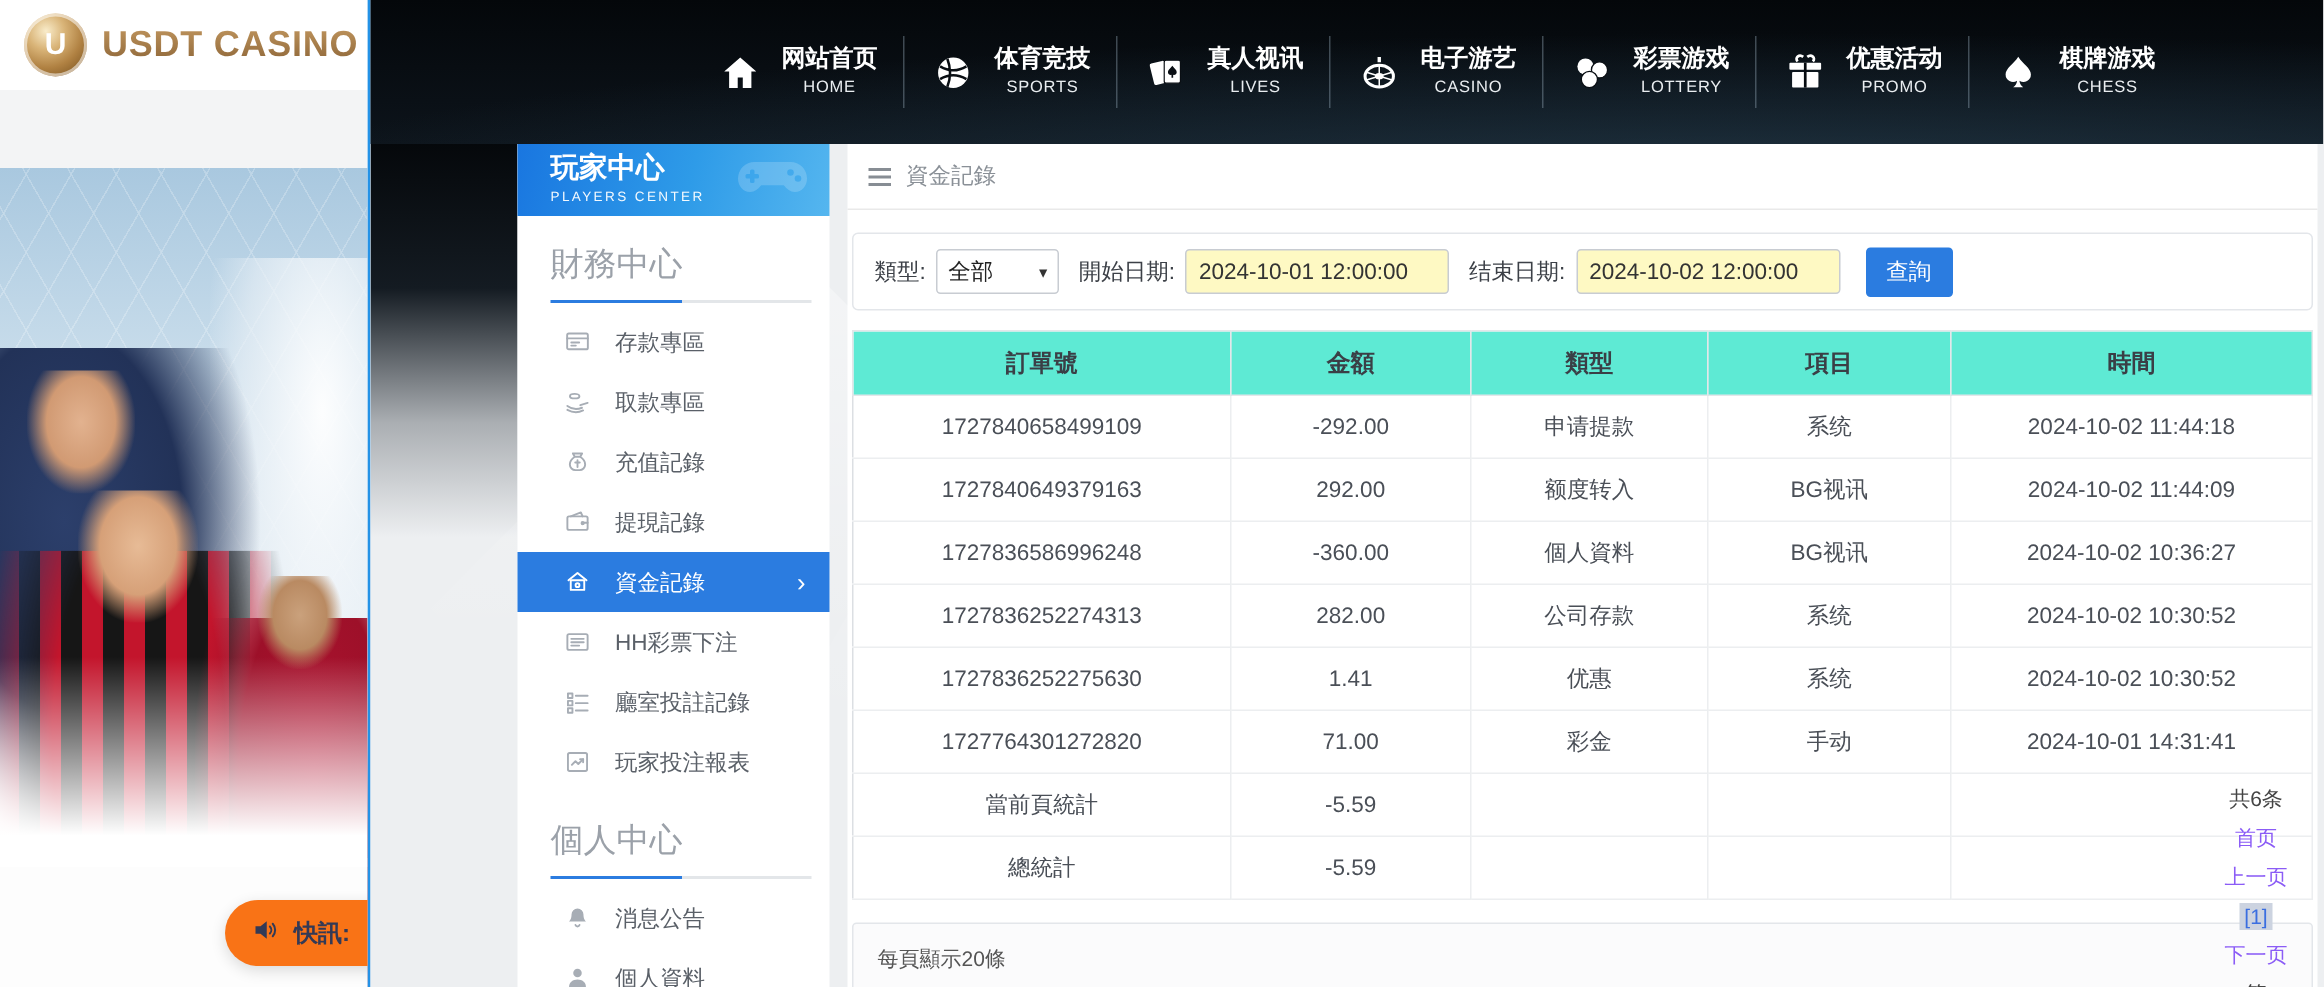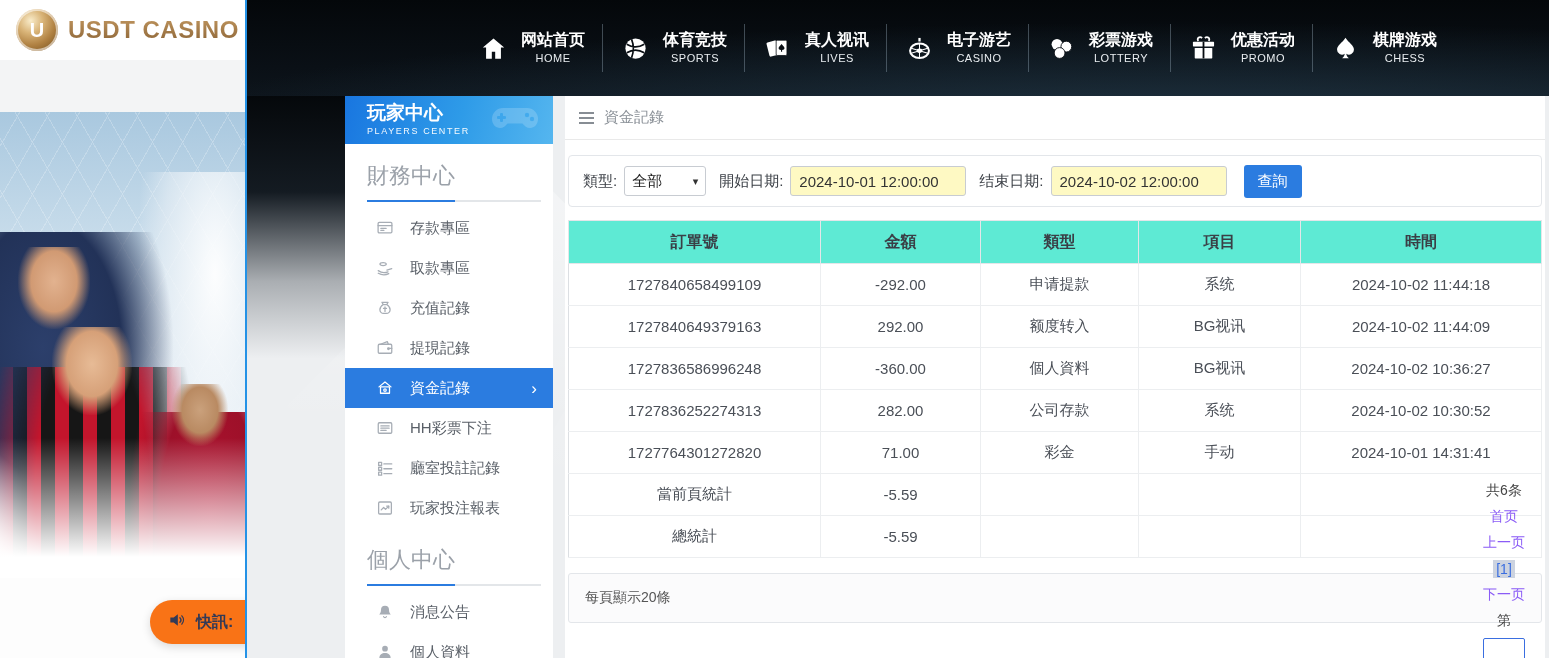--- a/index.html
+++ b/index.html
@@ -453,20 +453,27 @@
                 <td>2024-10-02 10:36:27</td>
             </tr>
             <tr>
               <td>1727836252274313</td>
                 <td>282.00</td>
                 <td>公司存款</td>
                 <td>系统</td>
                 <td>2024-10-02 10:30:52</td>
             </tr>
             <tr>
+              <td>1727836252275630</td>
+                <td>1.41</td>
+                <td>优惠</td>
+                <td>系统</td>
+                <td>2024-10-02 10:30:52</td>
+            </tr>
+            <tr>
               <td>1727764301272820</td>
                 <td>71.00</td>
                 <td>彩金</td>
                 <td>手动</td>
                 <td>2024-10-01 14:31:41</td>
             </tr>
             <tr>
               <td>當前頁統計</td>
                 <td>-5.59</td>
                 <td></td>

